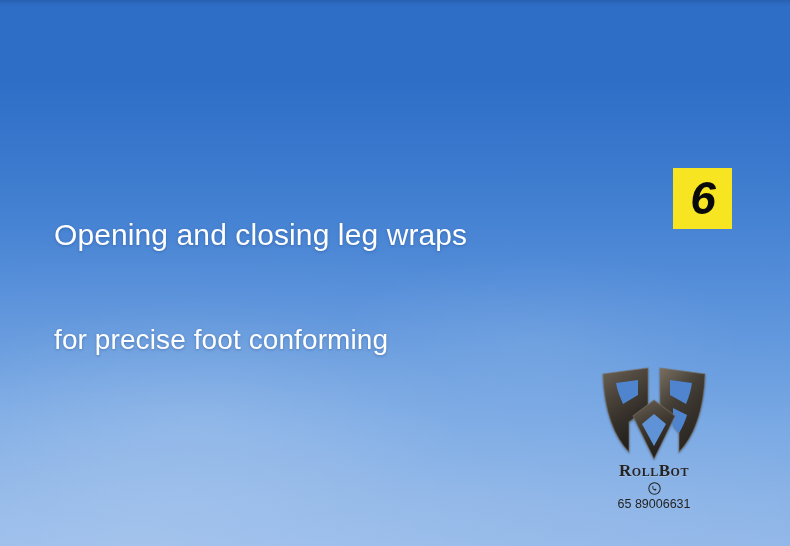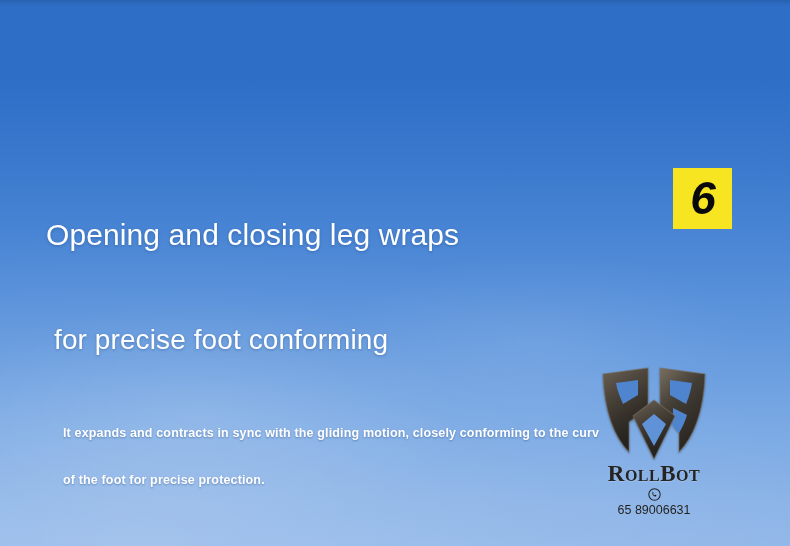--- a/index.html
+++ b/index.html
@@ -70,21 +70,21 @@
     background: linear-gradient(to bottom,
         rgba(38,95,176,0.95) 0%,
         rgba(44,104,186,0.55) 60%,
         rgba(47,110,199,0.0) 100%);
     pointer-events: none;
   }
 
   
   .headline-1 {
     position: absolute;
-    left: 46px;
+    left: 54px;
     top: 218px;
     font-size: 30px;
     font-weight: 500;
     letter-spacing: 0.1px;
     color: #ffffff;
     text-shadow: 0 1px 3px rgba(20,55,110,0.35);
     white-space: nowrap;
   }
   .headline-2 {
     position: absolute;
@@ -148,21 +148,21 @@
   .wm-shield {
     width: 118px;
     height: 104px;
     margin: 0 auto;
     display: block;
     filter: drop-shadow(0 1px 1px rgba(0,0,0,0.35));
   }
   .wm-name {
     margin-top: -2px;
     font-family: "Liberation Serif", serif;
-    font-size: 23px;
+    font-size: 17px;
     font-weight: bold;
     font-variant: small-caps;
     letter-spacing: 0.5px;
     color: #23201c;
     line-height: 1;
     text-shadow: 0 1px 0 rgba(255,255,255,0.18);
   }
   .wm-phone {
     margin-top: 3px;
     font-family: "Liberation Sans", sans-serif;
@@ -185,23 +185,21 @@
 
   <div class="bg-sheen"></div>
   <div class="bg-cloud"></div>
   <div class="bg-cloud2"></div>
   <div class="top-artifact"></div>
 
   <div class="headline-1">Opening and closing leg wraps</div>
 
   <div class="headline-2">for precise foot conforming</div>
 
-  <div class="body-line l1">It expands and contracts in sync with the gliding motion, closely conforming to the curv</div>
-
-  <div class="body-line l2">of the foot for precise protection.</div>
+
 
   <div class="badge">
     <span class="badge-num">6</span>
   </div>
 
   <div class="watermark">
 
     <svg class="wm-shield" viewBox="0 0 118 104">
       <defs>
         <linearGradient id="metal" x1="0" y1="0" x2="0.35" y2="1">

